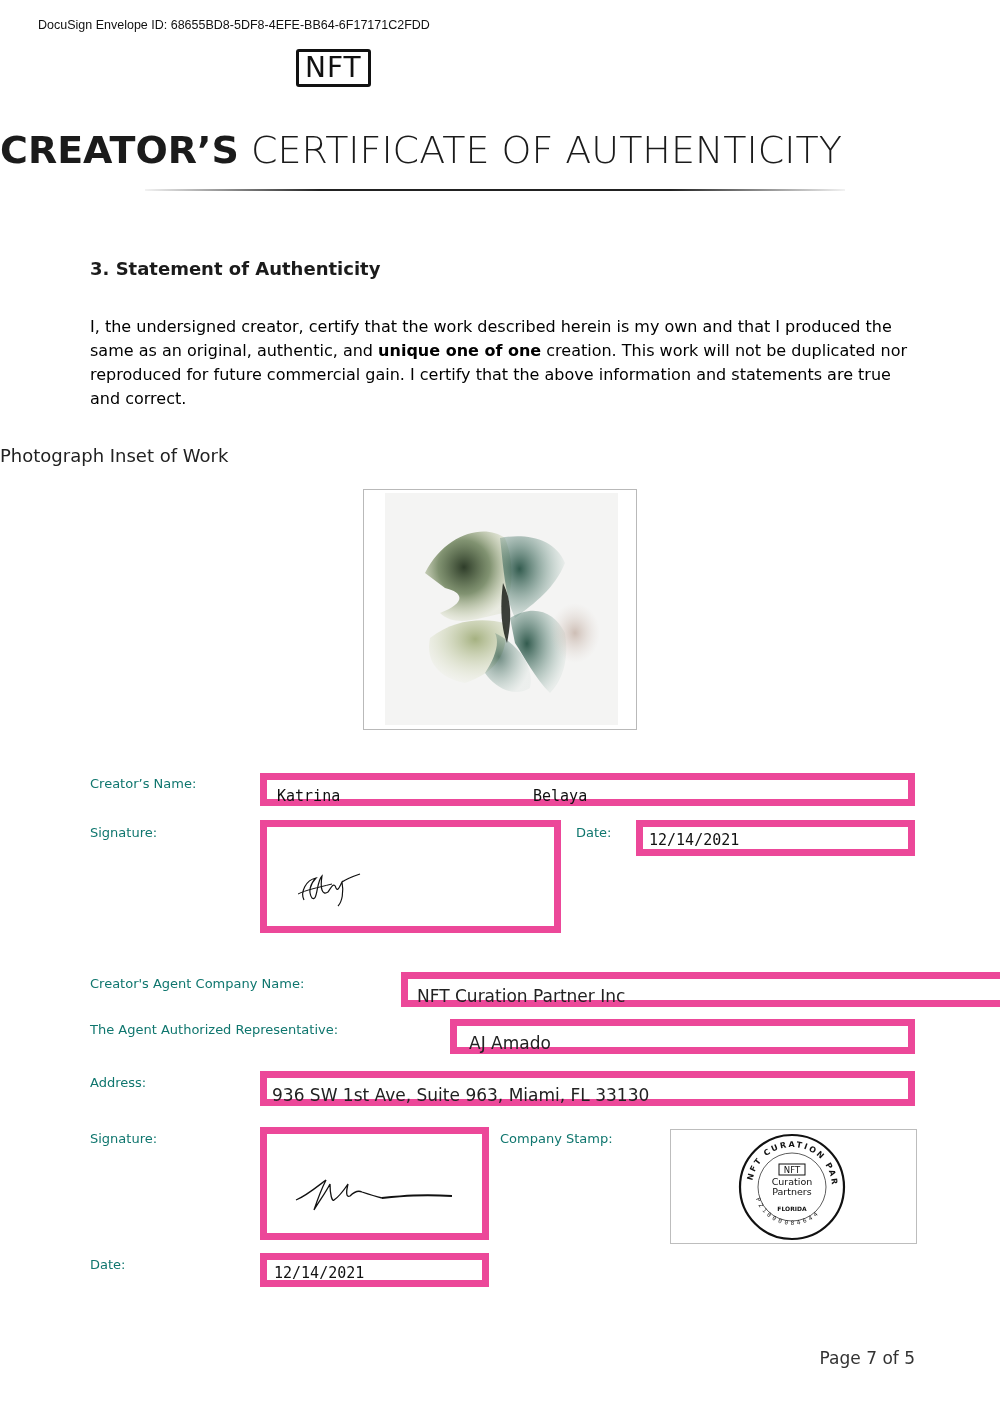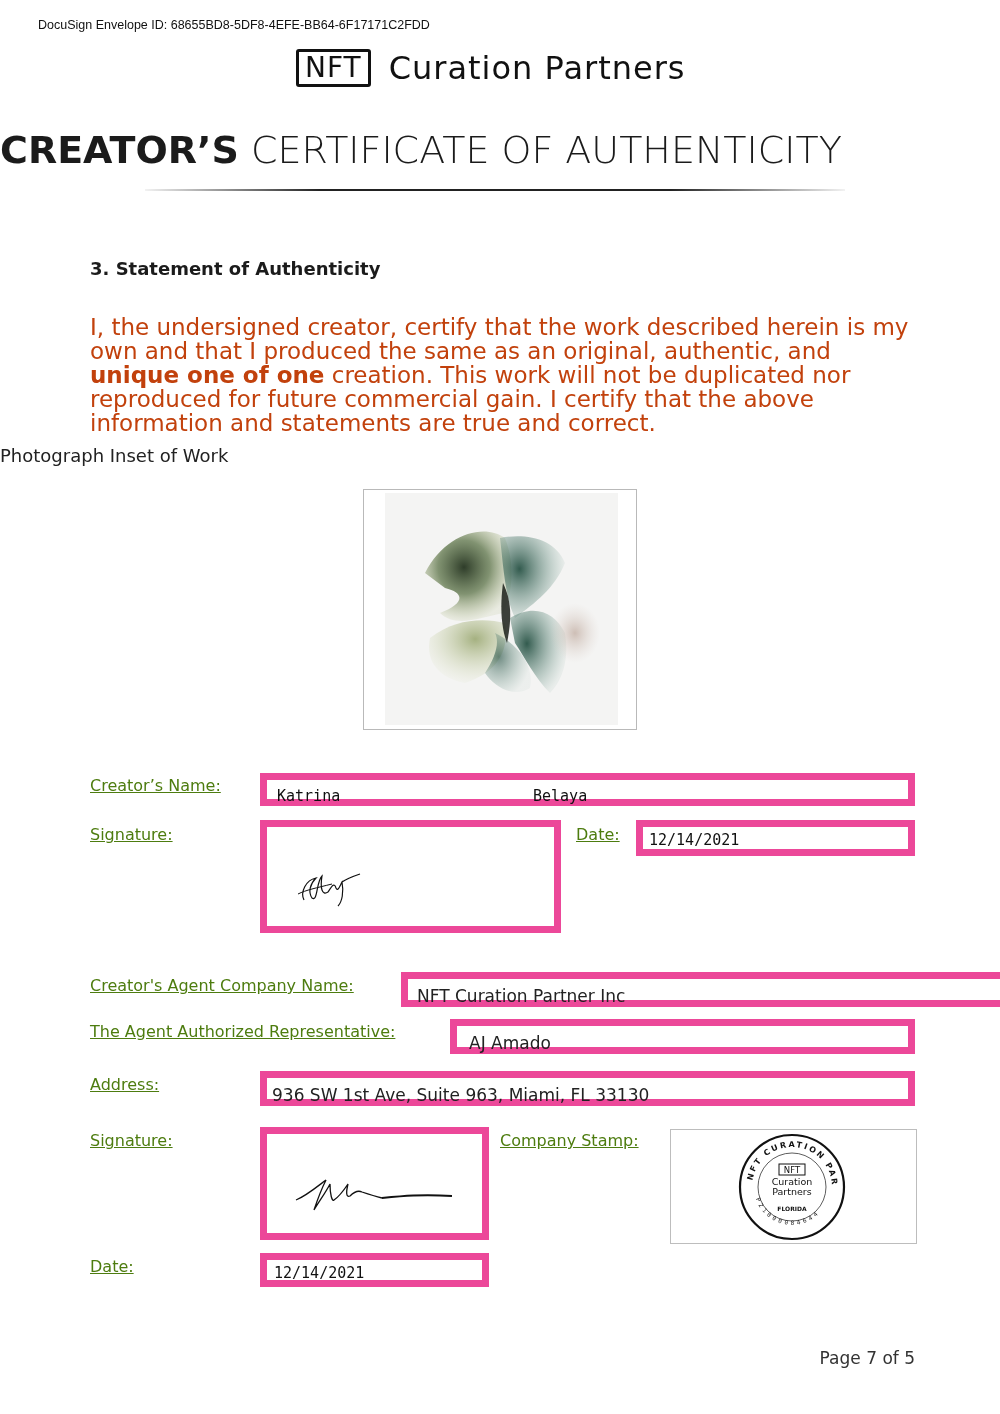--- a/index.html
+++ b/index.html
@@ -16,42 +16,41 @@
                color: #111; letter-spacing: 1px; }
 
   .title { left: 0; width: 1000px; top: 128px; text-align: left; font-size: 38px;
            font-family: "DejaVu Sans", sans-serif; color: #1b1b1b; letter-spacing: 0px; }
   .title b { font-weight: 800; }
   .title span.light { font-weight: 300; }
   .rule { left: 145px; top: 189px; width: 700px; height: 2px;
           background: linear-gradient(to right, rgba(0,0,0,0.05), #222 25%, #222 75%, rgba(0,0,0,0.05)); }
 
   .section-heading { left: 90px; top: 258px; font-size: 18px; font-weight: bold; color: #1b1b1b; }
-  .statement { left: 90px; top: 315px; width: 830px; font-size: 23px; line-height: 24px; color: #c2410c; }
+  .statement { left: 90px; top: 315px; width: 830px; font-size: 16px; line-height: 24px; color: #000000; }
 
   .inset-caption { left: 0; width: 1000px; top: 445px; text-align: left; font-size: 18px; color: #222; }
   .inset-frame { left: 363px; top: 489px; width: 272px; height: 239px; border: 1px solid #b9b9b9; background: #fff; }
   .inset-art { left: 385px; top: 493px; width: 233px; height: 232px; background: #f4f4f3; overflow: hidden; }
 
-  .label { font-size: 16px; color: #4d7c0f; text-decoration: underline; }
+  .label { font-size: 13px; color: #0f766e; }
   .field { border: 7px solid #ec4899; background: #fff; box-sizing: border-box; }
   .mono { font-family: "DejaVu Sans Mono", monospace; font-size: 15px; color: #111; }
   .sans-val { font-size: 17px; color: #222; }
 
   .stamp-box { left: 670px; top: 1129px; width: 245px; height: 113px; border: 1px solid #bdbdbd; }
   .page-num { right: 85px; top: 1348px; font-size: 17px; color: #333; }
 </style>
 </head>
 <body>
 
 <div class="abs envelope">DocuSign Envelope ID: 68655BD8-5DF8-4EFE-BB64-6F17171C2FDD</div>
 
 <div class="abs logo">
   <div class="logo-box">NFT</div>
-  <div class="logo-text">Curation Partners</div>
 </div>
 
 <div class="abs title">
   <b>CREATOR’S</b>
   <span class="light">CERTIFICATE OF AUTHENTICITY</span>
 </div>
 <div class="abs rule"></div>
 
 <div class="abs section-heading">3. Statement of Authenticity</div>
 

